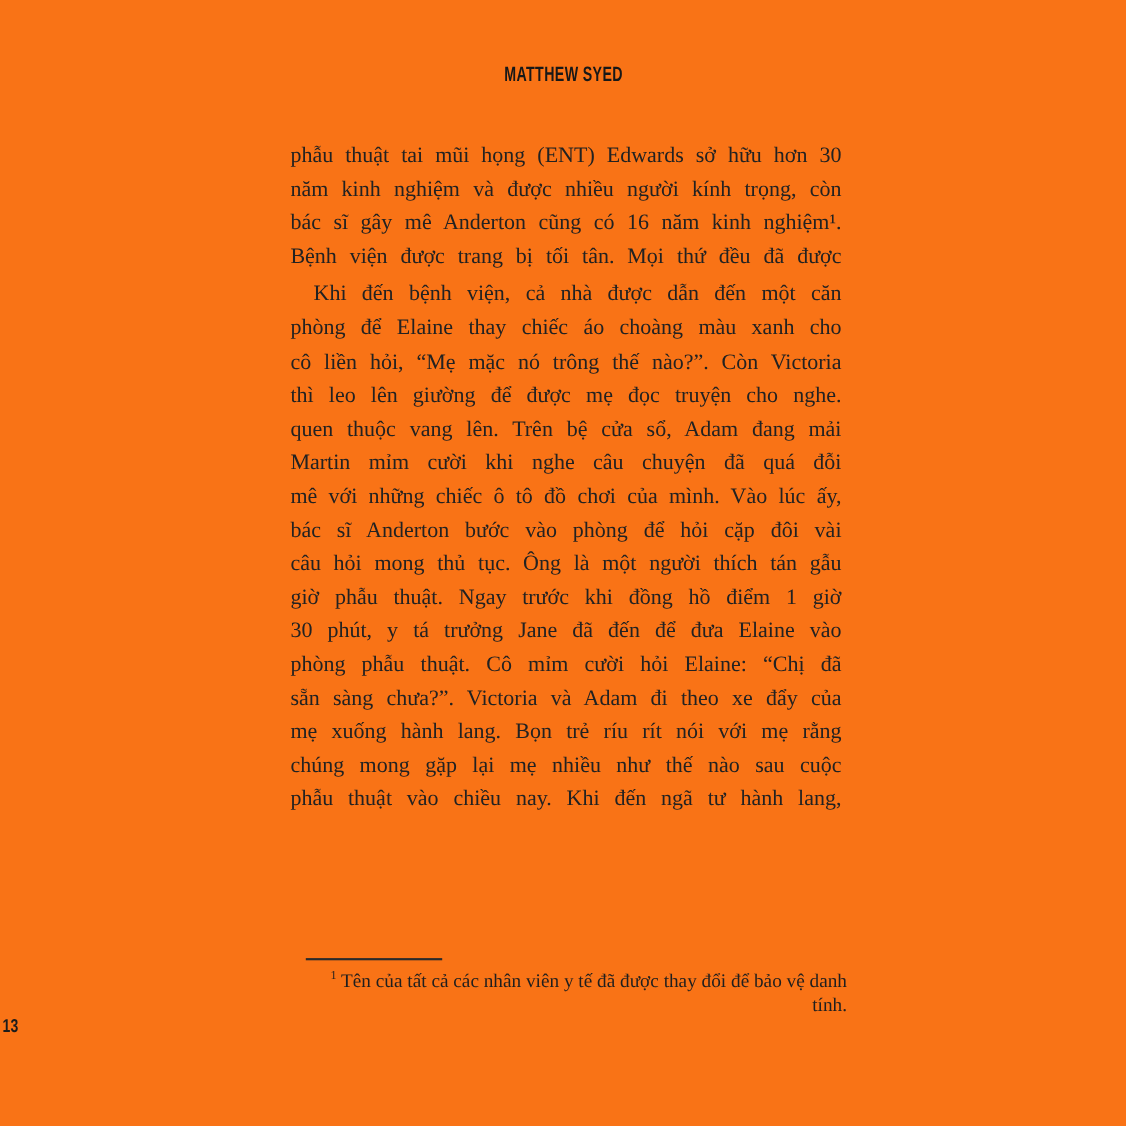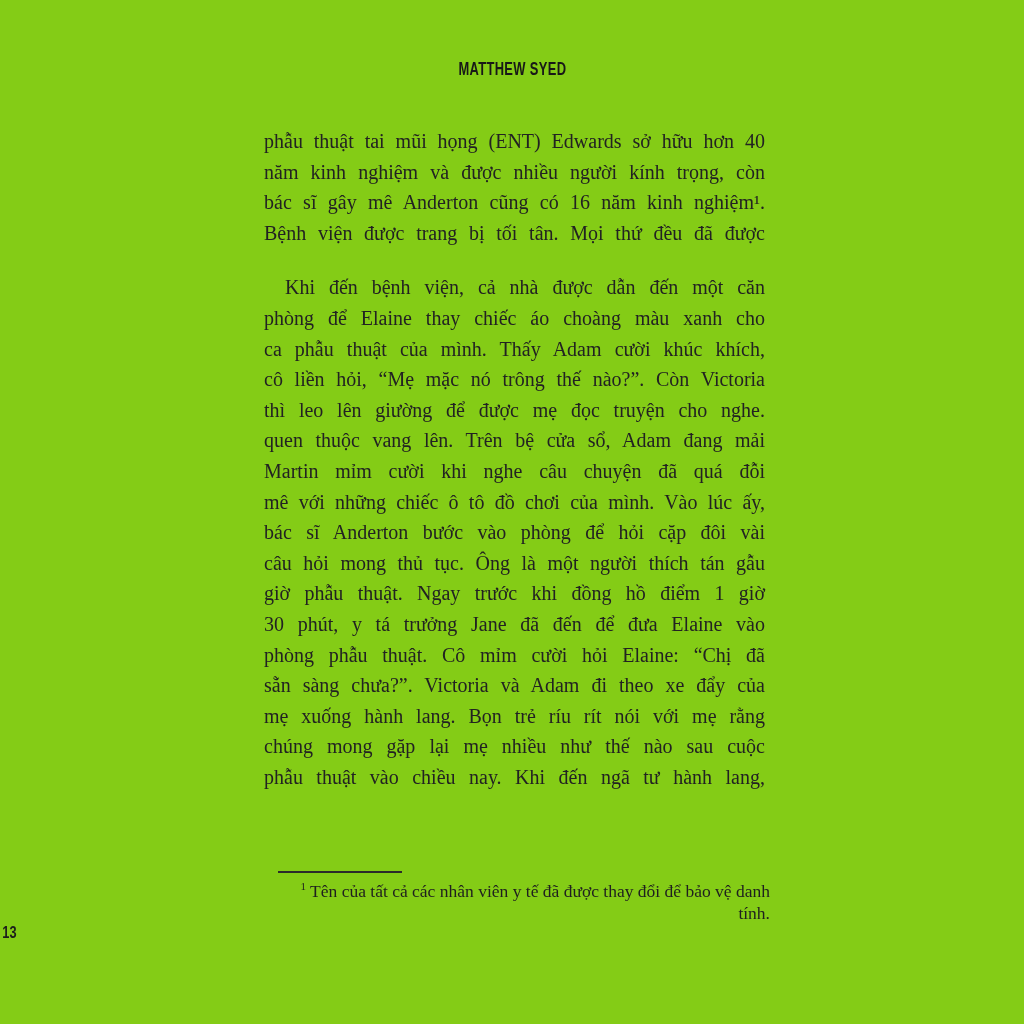--- a/index.html
+++ b/index.html
@@ -11,21 +11,21 @@
     width: 1024px;
     height: 1024px;
     font-family: "Liberation Serif", "DejaVu Serif", serif;
     color: #212121;
     overflow: hidden;
   }
   .page {
     position: relative;
     width: 1024px;
     height: 1024px;
-    background: #84cc16;
+    background: #f97316;
   }
   
   .running-header {
     position: absolute;
     top: 58px;
     left: 0;
     width: 1024px;
     text-align: center;
   }
   .running-header .condensed {
@@ -43,21 +43,21 @@
   .text-block {
     position: absolute;
     left: 264px;
     top: 126px;
     width: 501px;
     font-size: 20px;
     line-height: 30.6px;
     color: #222222;
   }
   .para { margin: 0; }
-  .para + .para { margin-top: 24px; }
+  .para + .para { margin-top: 4px; }
   .para.indent .line:first-child { text-indent: 21px; }
   .line {
     text-align: justify;
     text-align-last: justify;
   }
   .line.no-just { text-align-last: left; }
   
   .footnote {
     position: absolute;
     left: 278px;
@@ -103,29 +103,28 @@
 <body>
 
 <div class="page">
 
   <div class="running-header">
     <span class="condensed">MATTHEW SYED</span>
   </div>
 
   <div class="text-block">
       <div class="para">
-        <div class="line">phẫu thuật tai mũi họng (ENT) Edwards sở hữu hơn 40</div>
+        <div class="line">phẫu thuật tai mũi họng (ENT) Edwards sở hữu hơn 30</div>
         <div class="line">năm kinh nghiệm và được nhiều người kính trọng, còn</div>
         <div class="line">bác sĩ gây mê Anderton cũng có 16 năm kinh nghiệm¹.</div>
         <div class="line">Bệnh viện được trang bị tối tân. Mọi thứ đều đã được</div>
       </div>
       <div class="para indent">
         <div class="line">Khi đến bệnh viện, cả nhà được dẫn đến một căn</div>
         <div class="line">phòng để Elaine thay chiếc áo choàng màu xanh cho</div>
-        <div class="line">ca phẫu thuật của mình. Thấy Adam cười khúc khích,</div>
         <div class="line">cô liền hỏi, “Mẹ mặc nó trông thế nào?”. Còn Victoria</div>
         <div class="line">thì leo lên giường để được mẹ đọc truyện cho nghe.</div>
         <div class="line">quen thuộc vang lên. Trên bệ cửa sổ, Adam đang mải</div>
         <div class="line">Martin mỉm cười khi nghe câu chuyện đã quá đỗi</div>
         <div class="line">mê với những chiếc ô tô đồ chơi của mình. Vào lúc ấy,</div>
         <div class="line">bác sĩ Anderton bước vào phòng để hỏi cặp đôi vài</div>
         <div class="line">câu hỏi mong thủ tục. Ông là một người thích tán gẫu</div>
         <div class="line">giờ phẫu thuật. Ngay trước khi đồng hồ điểm 1 giờ</div>
         <div class="line">30 phút, y tá trưởng Jane đã đến để đưa Elaine vào</div>
         <div class="line">phòng phẫu thuật. Cô mỉm cười hỏi Elaine: “Chị đã</div>

